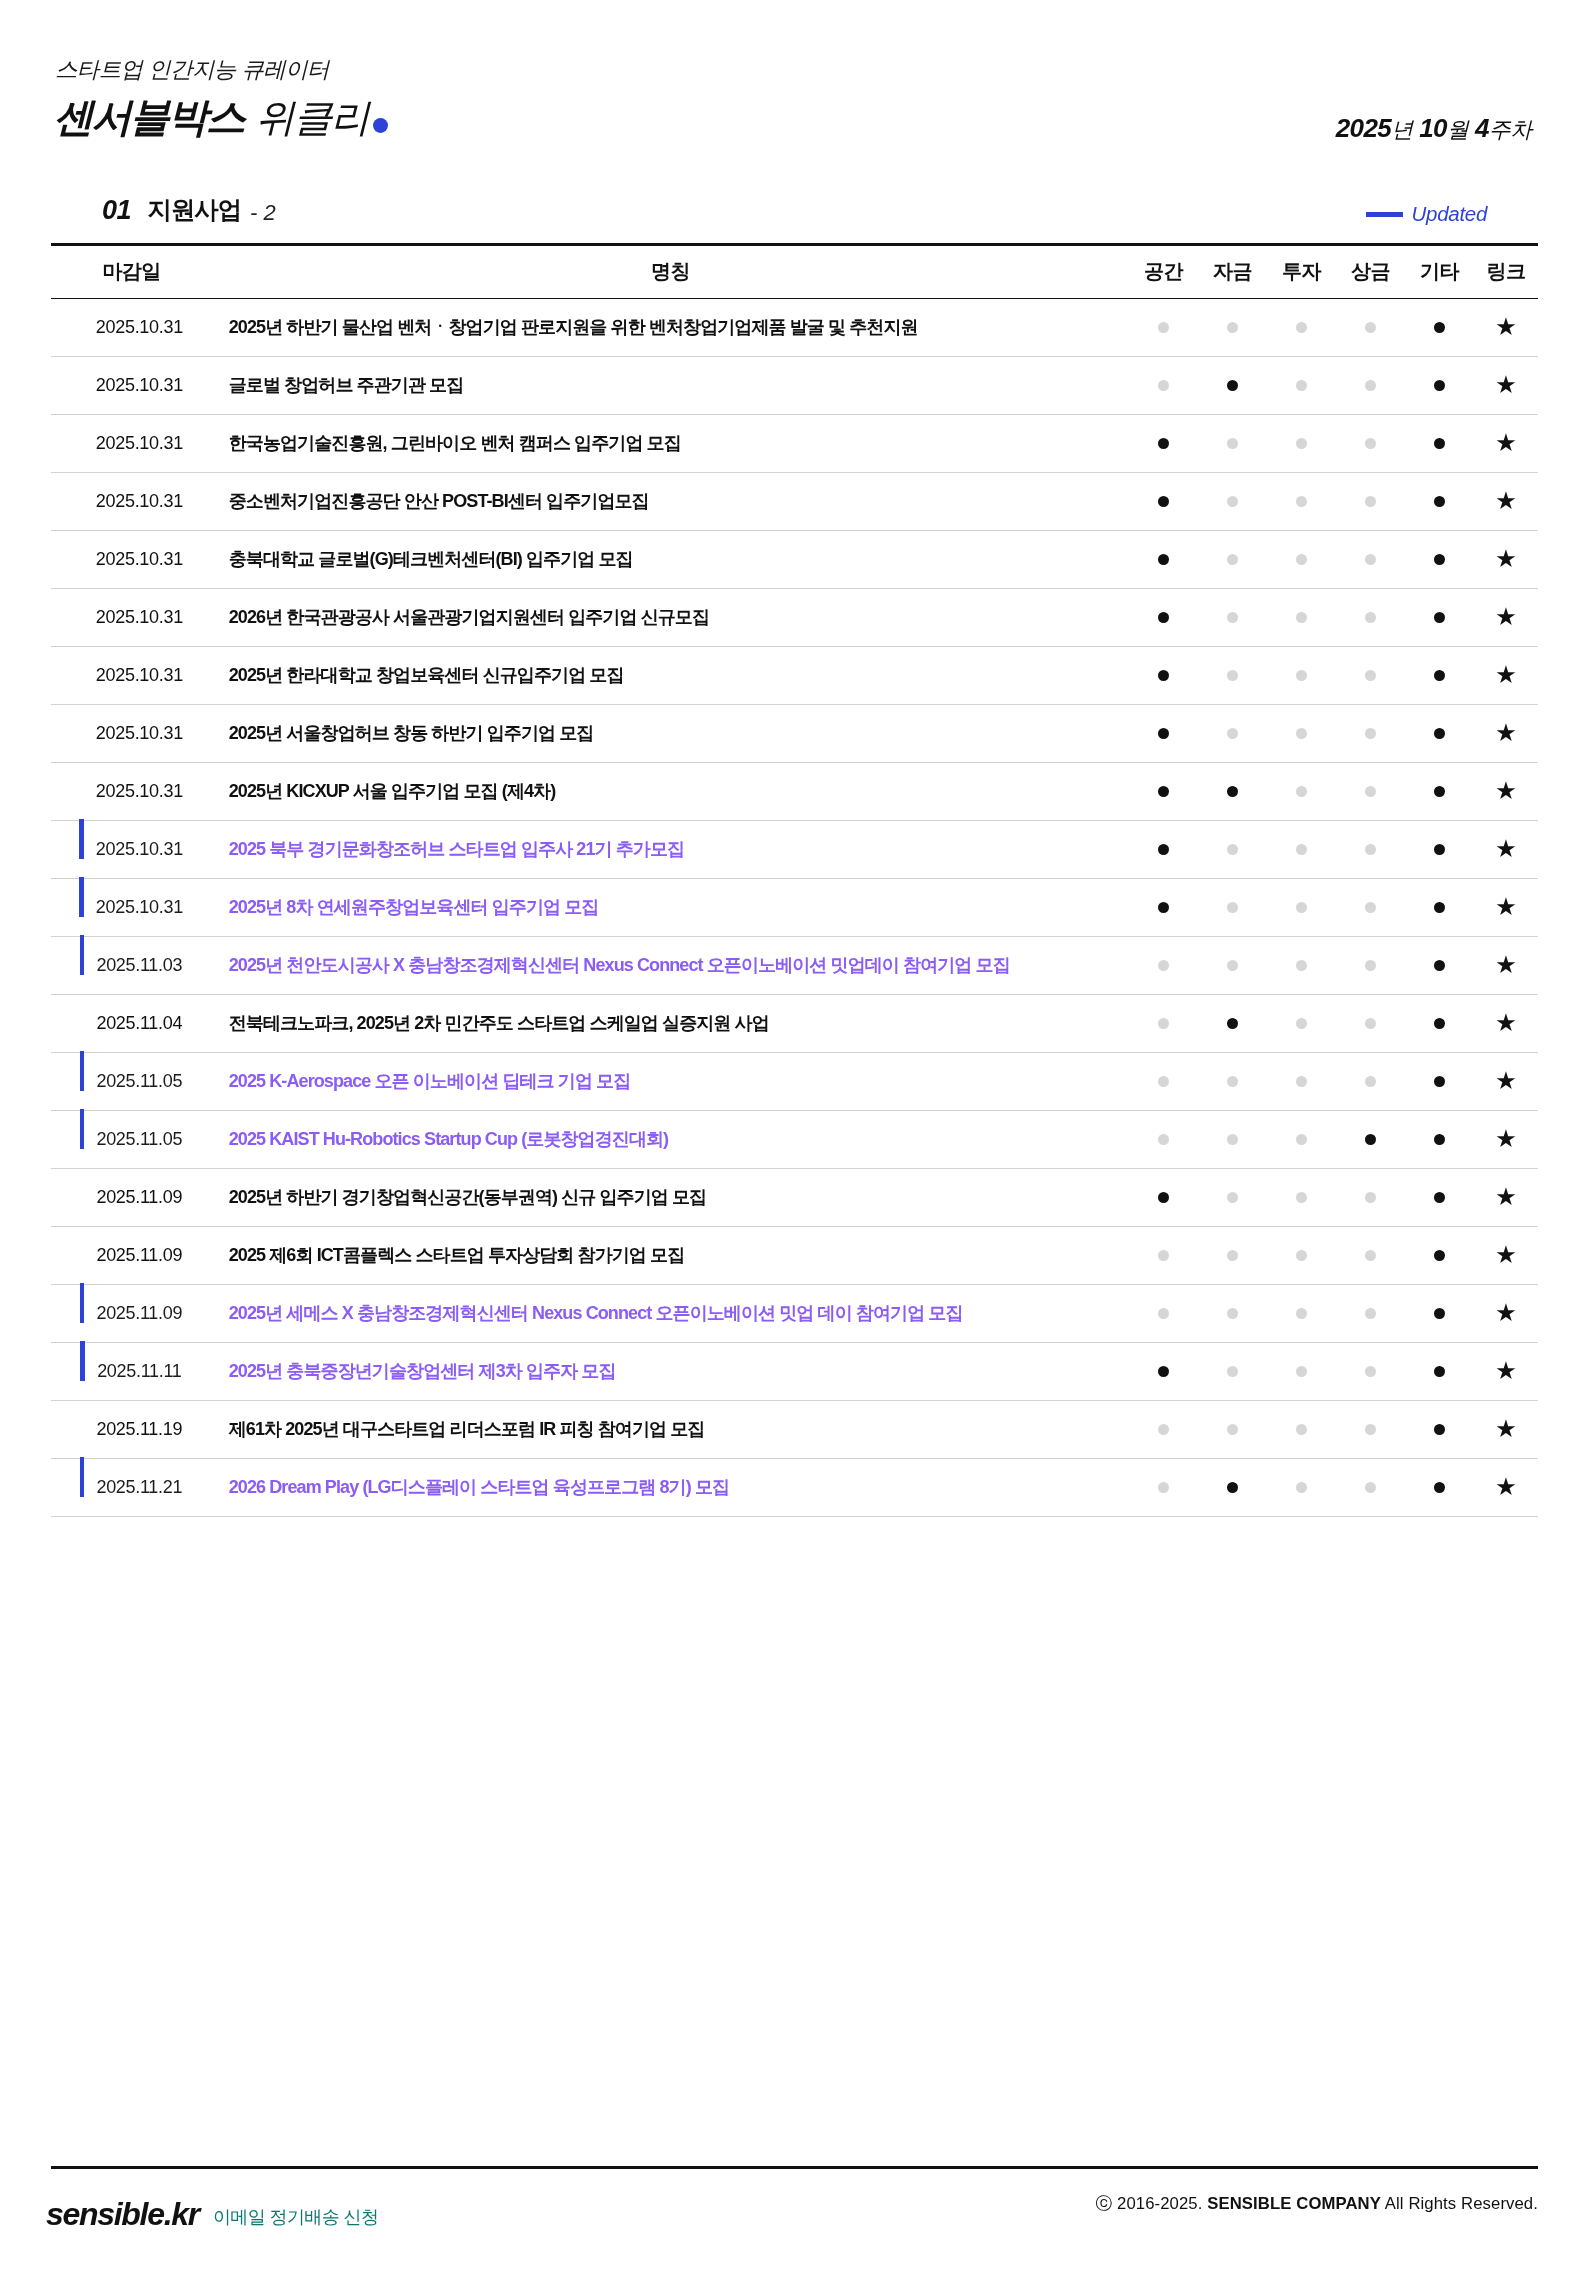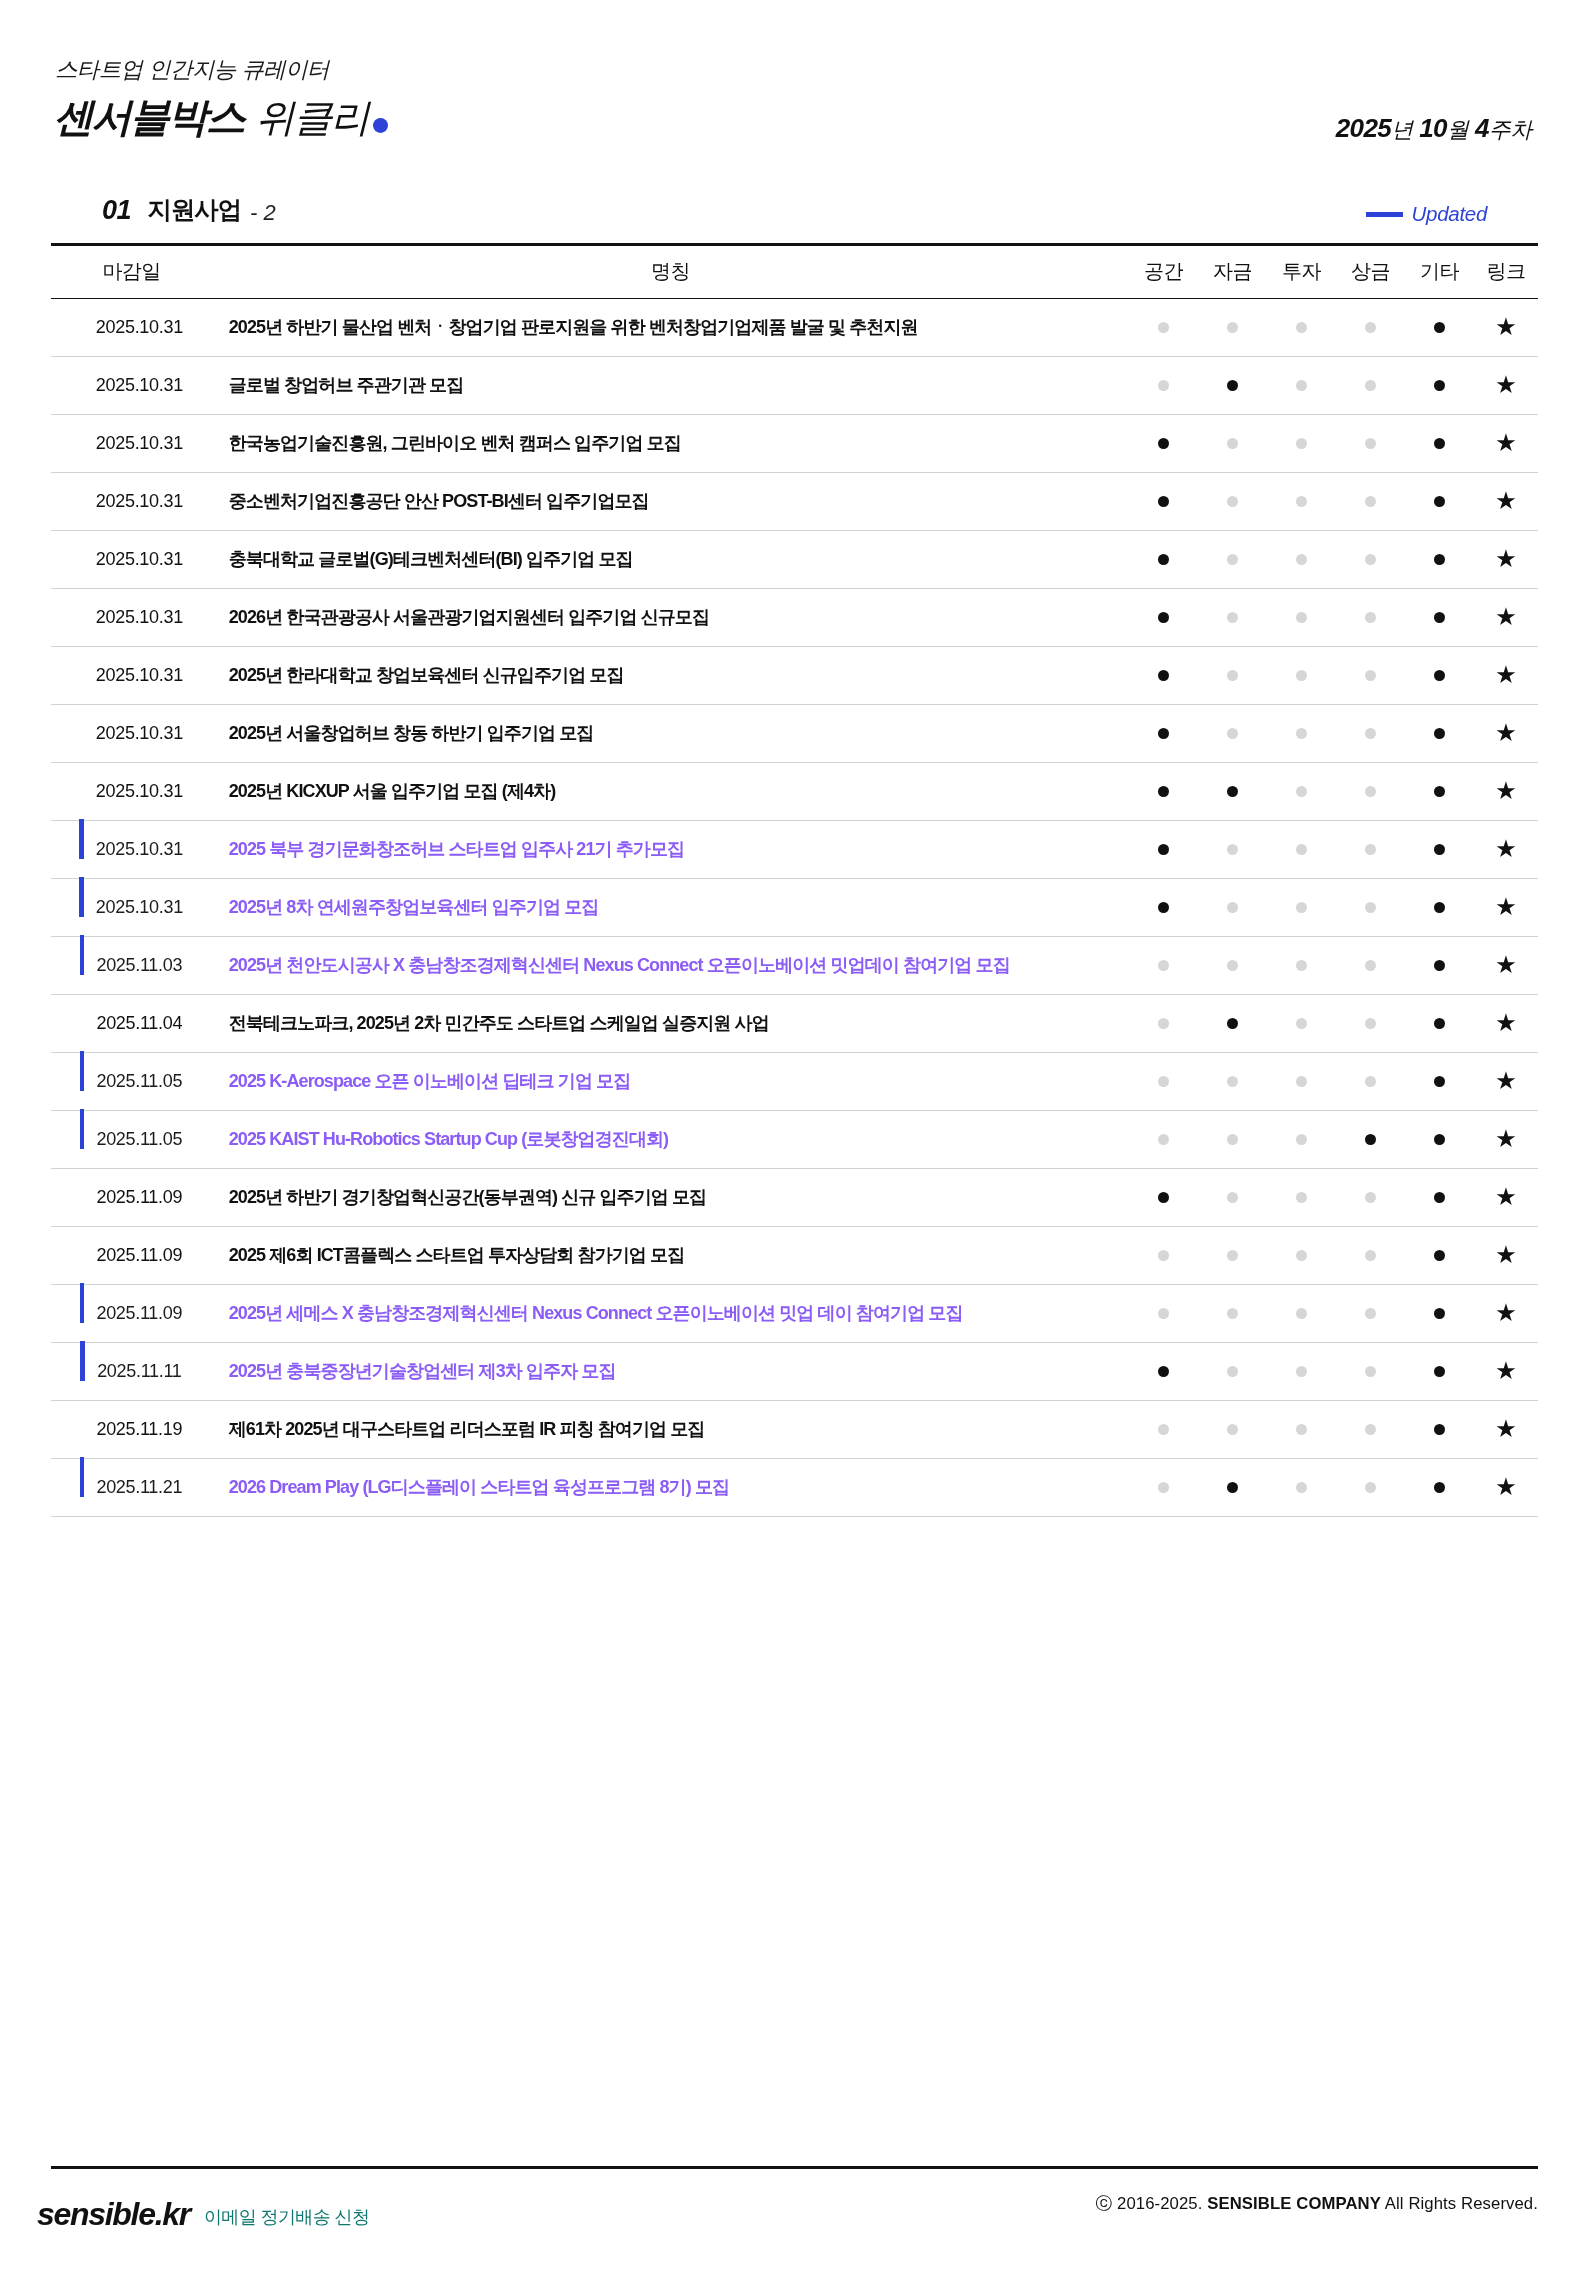--- a/index.html
+++ b/index.html
@@ -135,21 +135,21 @@
   }
 
   
   table.grid {
     width: 100%;
     border-collapse: collapse;
     table-layout: fixed;
   }
   table.grid th {
     font-size: 20px;
-    font-weight: 400;
+    font-weight: 700;
     color: #111111;
     padding: 11.6px 0 13px 0;
     text-align: center;
     letter-spacing: -0.6px;
     border-bottom: 1.3px solid #111111;
   }
   th.c-date { width: 161px; text-align: left; padding-left: 16.7px; }
   th.c-name { text-align: left; padding-left: 16.7px; }
   th.c-mark { width: 69px; }
   th.c-link { width: 64px; }
@@ -200,21 +200,21 @@
     left: 0;
     width: 4.5px;
     height: 40px;
     background: #2d43d8;
   }
   .rowwrap { position: relative; }
 
   
   .footer {
     position: absolute;
-    left: 37px;
+    left: 46px;
     right: 51px;
     bottom: 62px;
     display: flex;
     align-items: flex-end;
   }
   .footer-line {
     position: absolute;
     left: 51px;
     right: 51px;
     bottom: 126px;

